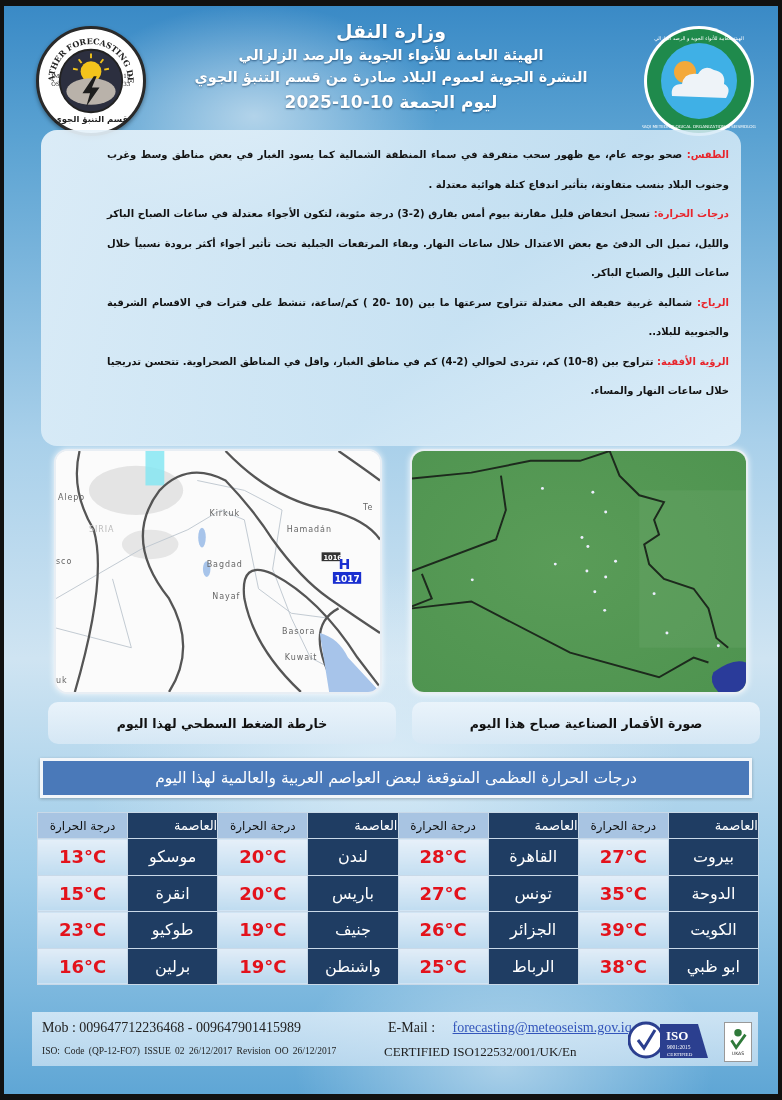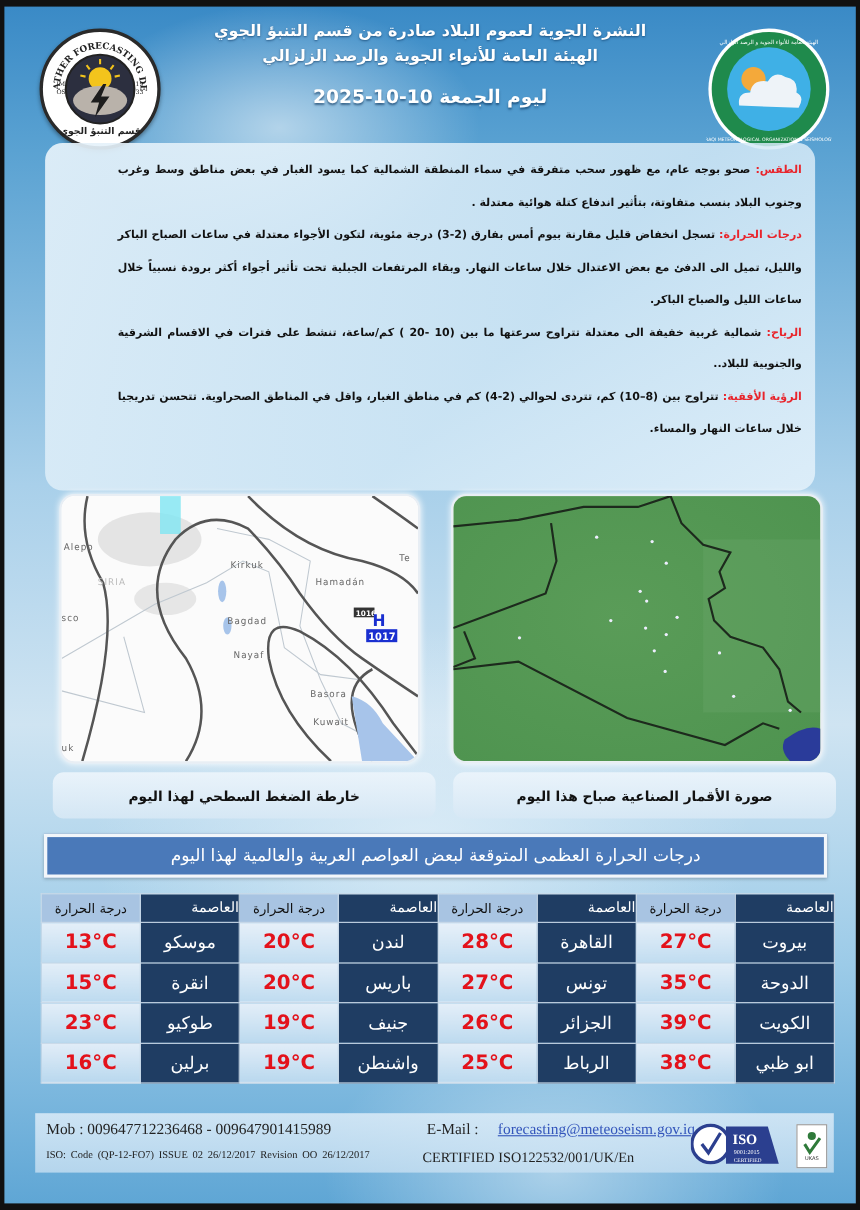--- a/index.html
+++ b/index.html
@@ -13,21 +13,21 @@
       radial-gradient(ellipse 400px 260px at 380px 760px, rgba(230,242,250,0.7), rgba(255,255,255,0) 75%),
       linear-gradient(180deg, #3a8ac6 0%, #5aa2d2 12%, #a9d0ea 40%, #cfe4f2 60%, #9ccbe8 80%, #5fa6d5 100%);
     overflow: hidden;
   }
   
   .header { position: absolute; top: 0; left: 0; width: 100%; height: 130px; }
   .header-text { position: absolute; left: 150px; right: 150px; top: 12px; text-align: center; direction: rtl; color: #fff;
     text-shadow: 0 1px 2px rgba(0,40,80,0.6); font-weight: bold; }
   .h-ministry { font-size: 19px; line-height: 26px; }
   .h-line { font-size: 14.5px; line-height: 22px; }
-  .h-date { font-size: 17px; line-height: 26px; margin-top: 14px; }
+  .h-date { font-size: 17px; line-height: 26px; margin-top: 1px; }
   .logo-left { position: absolute; left: 32px; top: 20px; width: 110px; height: 110px; border-radius: 50%;
     background: #fff; border: 3px solid #2a2a2a; box-shadow: 0 2px 4px rgba(0,0,0,0.4); }
   .logo-left svg, .logo-right svg { width: 100%; height: 100%; display: block; }
   .logo-right { position: absolute; left: 638px; top: 18px; width: 114px; height: 114px; }
 
   
   .forecast { position: absolute; left: 37px; top: 124px; width: 700px; height: 316px;
     background: linear-gradient(135deg, rgba(230,242,250,0.92), rgba(210,232,246,0.85) 60%, rgba(225,240,250,0.9));
     border-radius: 16px; direction: rtl; padding: 10px 12px 0 18px; color: #111; }
   .para { font-size: 10px; font-weight: bold; line-height: 29.5px; text-align: justify; margin-left: 48px; }
@@ -97,22 +97,23 @@
         <text font-size="8.5" font-weight="bold" fill="#222" font-family="DejaVu Serif, serif"><textPath href="#arcTop" startOffset="50%" text-anchor="middle">WEATHER FORECASTING DEPT.</textPath></text>
         <text x="13" y="52" font-size="6" fill="#222" font-family="DejaVu Serif, serif">IM</text>
         <text x="13" y="60" font-size="6" fill="#222" font-family="DejaVu Serif, serif">OS</text>
         <text x="89" y="52" font-size="6" fill="#222" font-family="DejaVu Serif, serif">19</text>
         <text x="89" y="60" font-size="6" fill="#222" font-family="DejaVu Serif, serif">33</text>
         <text x="55" y="98" font-size="9" font-weight="bold" fill="#222" text-anchor="middle">قسم التنبؤ الجوي</text>
       </svg>
     </div>
 
     <div class="header-text">
+      <div class="h-ministry">وزارة النقل</div>
+      <div class="h-line">الهيئة العامة للأنواء الجوية والرصد الزلزالي</div>
       <div class="h-line">النشرة الجوية لعموم البلاد صادرة من قسم التنبؤ الجوي</div>
-      <div class="h-line">الهيئة العامة للأنواء الجوية والرصد الزلزالي</div>
       <div class="h-date">ليوم الجمعة 10-10-2025</div>
     </div>
 
     <div class="logo-right">
       <svg viewBox="0 0 114 114">
         <circle cx="57" cy="57" r="55" fill="#ffffff"></circle>
         <circle cx="57" cy="57" r="52" fill="#1f8a4c"></circle>
         <circle cx="57" cy="57" r="38" fill="#3fb0e6"></circle>
         <circle cx="43" cy="48" r="11" fill="#f4a93a"></circle>
         <path d="M 30 72 Q 28 60 40 60 Q 42 48 56 50 Q 62 40 72 46 Q 84 48 82 60 Q 90 64 84 74 Z" fill="#eef3f8"></path>

